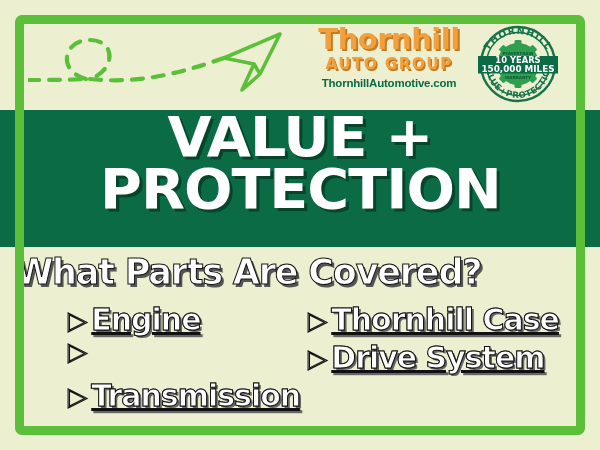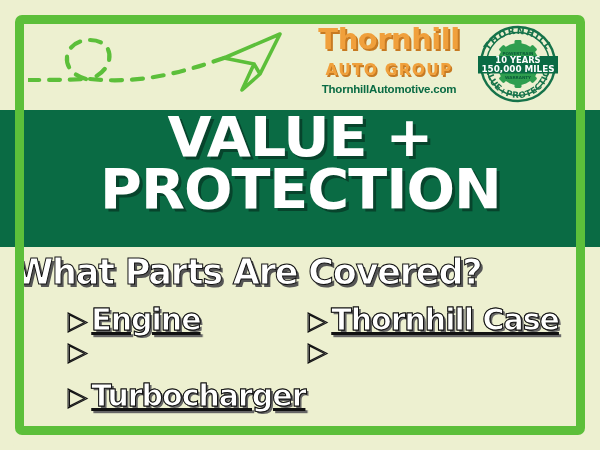--- a/index.html
+++ b/index.html
@@ -35,21 +35,21 @@
   .logo-word{
     font-size:29px;font-weight:bold;line-height:0.95;
     color:#f0a03c;letter-spacing:-0.5px;
     font-family:"DejaVu Sans",sans-serif;
     text-shadow:2px 2px 0 #c77a22;
     white-space:nowrap;
   }
   .logo-sub{
     font-size:15.5px;font-weight:bold;letter-spacing:1.2px;
     color:#f0a03c;text-shadow:1.5px 1.5px 0 #c77a22;
-    margin-top:7px;white-space:nowrap;
+    margin-top:1px;white-space:nowrap;
     font-family:"DejaVu Sans",sans-serif;
   }
   .logo-url{
     font-size:11.5px;font-weight:bold;color:#0a6b44;
     margin-top:4px;white-space:nowrap;letter-spacing:-0.2px;
   }
 
   
   .badge{position:absolute;left:472px;top:24px;width:92px;height:80px;}
   .badge svg{display:block;}
@@ -181,29 +181,30 @@
     <div class="col col-left">
       <div class="bullet">
         <span class="tri">▷</span>
         <span class="btext">Engine</span>
       </div>
       <div class="bullet">
         <span class="tri">▷</span>
       </div>
       <div class="bullet">
         <span class="tri">▷</span>
-        <span class="btext">Turbocharger</span>
+        <span class="btext">Transmission</span>
       </div>
     </div>
     <div class="col col-right">
       <div class="bullet">
         <span class="tri">▷</span>
         <span class="btext">Thornhill Case</span>
       </div>
       <div class="bullet">
         <span class="tri">▷</span>
+        <span class="btext">Drive System</span>
       </div>
     </div>
   </div>
 
   <div class="frame"></div>
 
 </div>
 
 </body></html>

